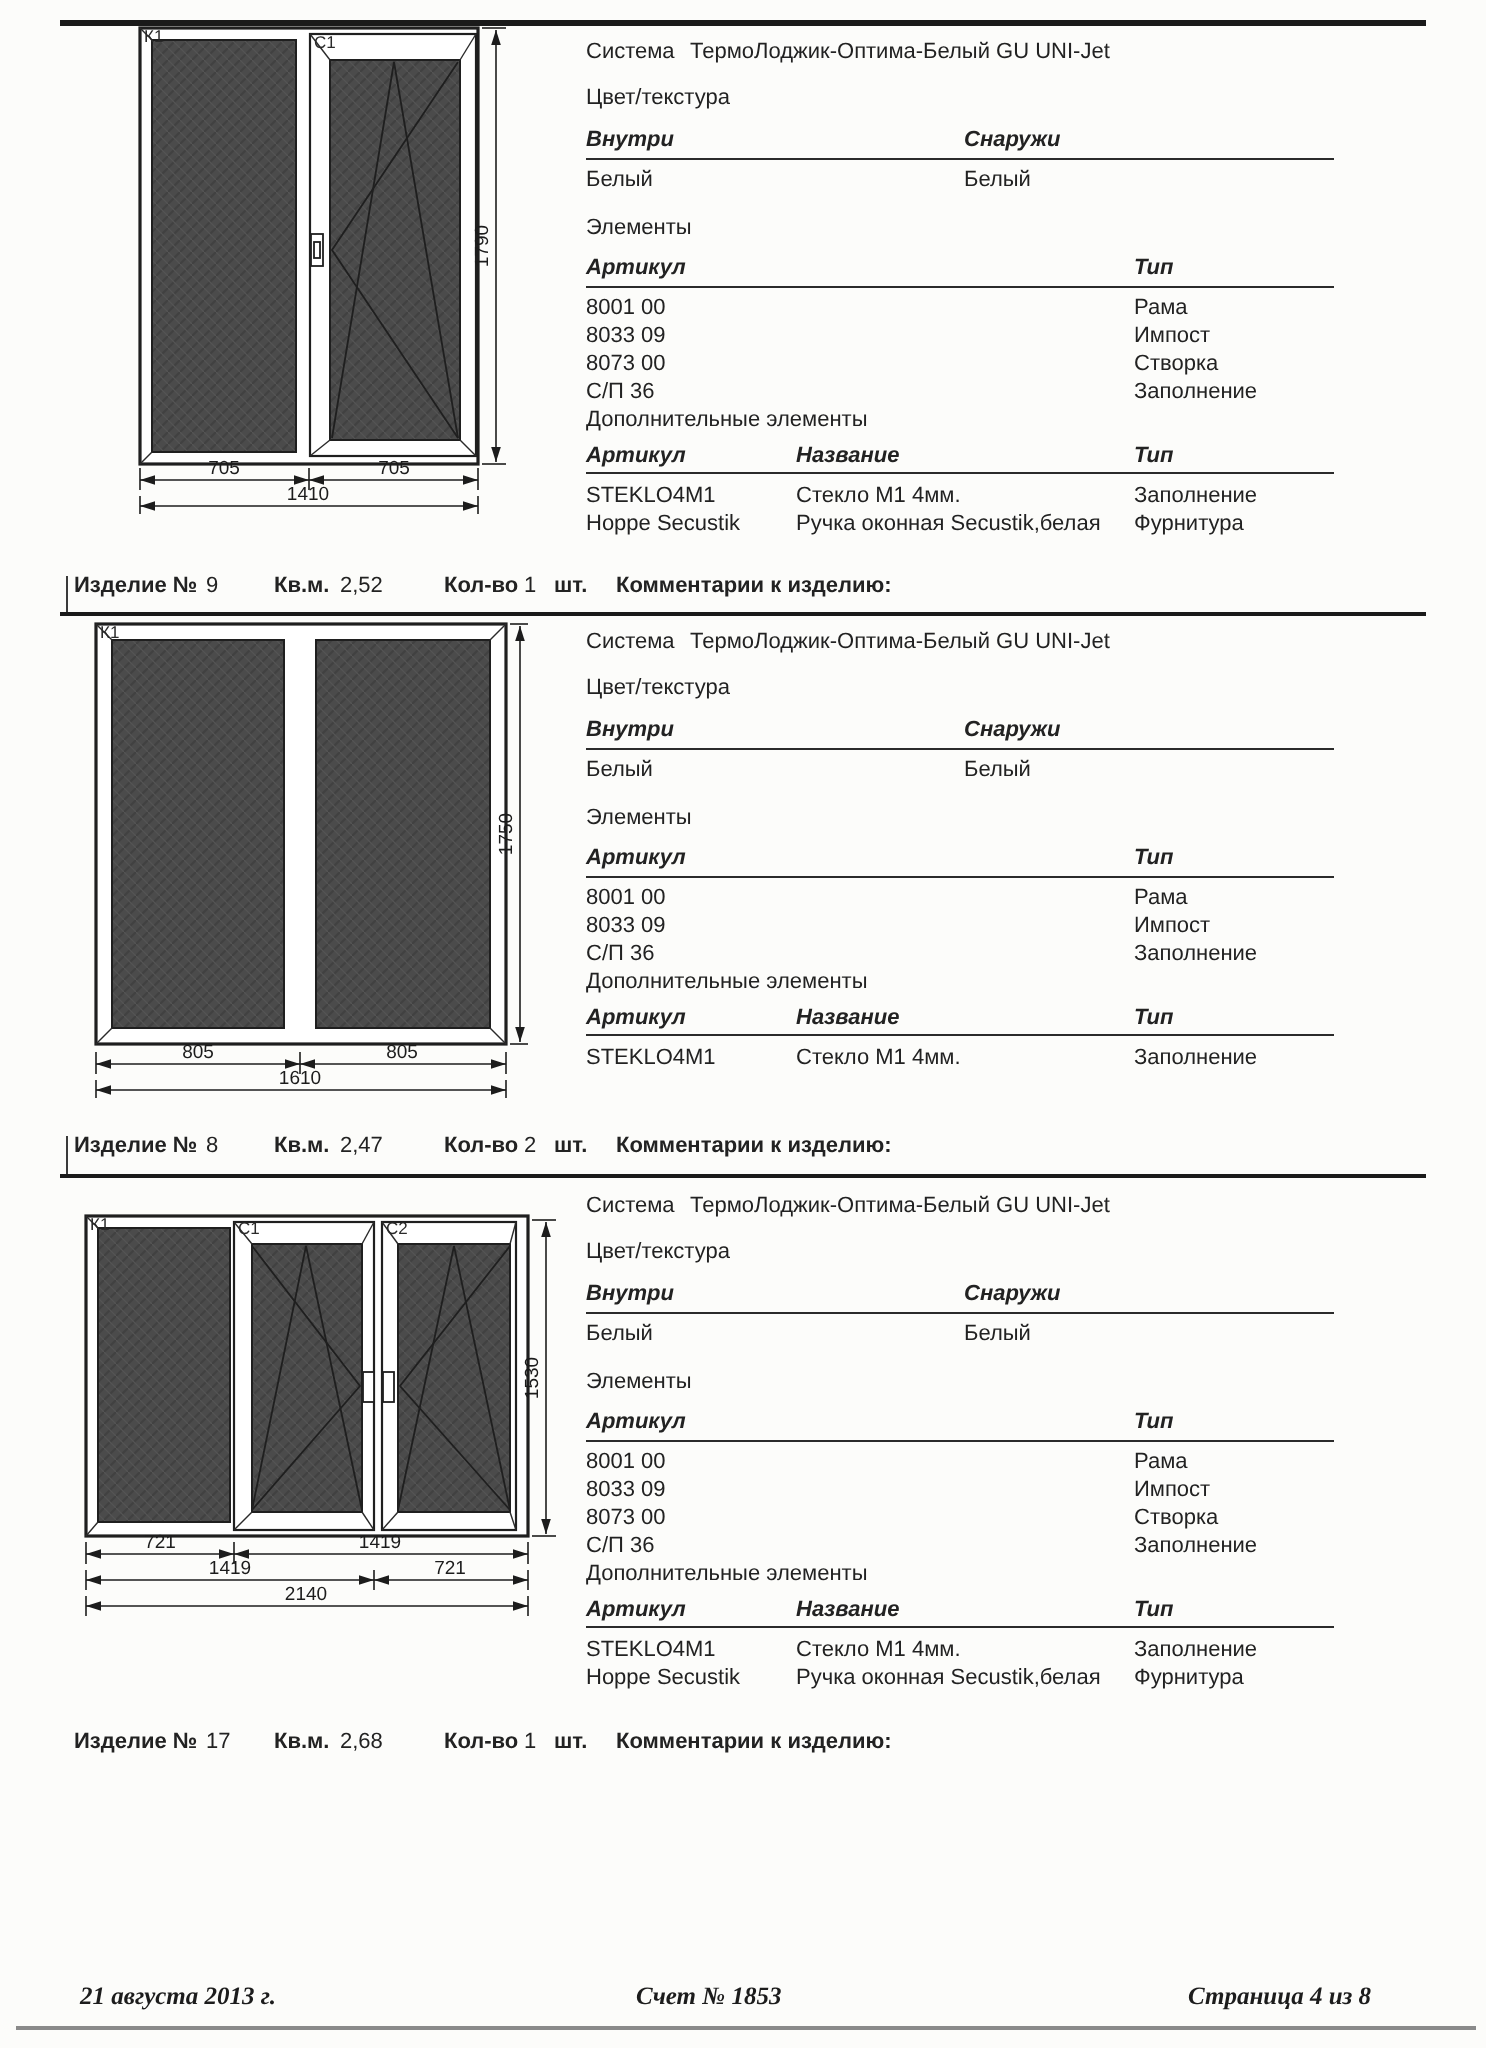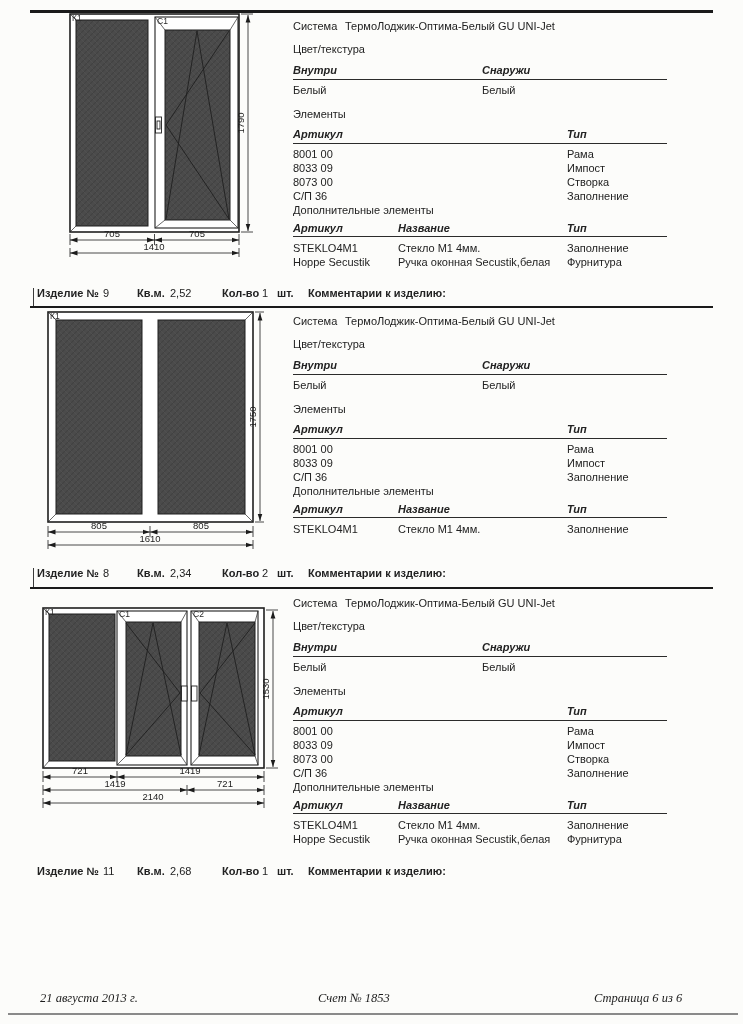--- a/index.html
+++ b/index.html
@@ -8,21 +8,21 @@
   .rule{position:absolute;background:#1a1a1a;}
   .tick{position:absolute;width:1px;background:#3a3a3a;}
   .spec{position:absolute;left:293px;width:424px;}
   .srow{position:absolute;left:0;width:100%;height:13px;line-height:13px;font-size:11px;white-space:nowrap;}
   .abs{position:absolute;top:0;}
   .b{font-weight:400;}
   .ib{font-weight:700;font-style:italic;}
   .uline{position:absolute;left:0;width:374px;height:1px;background:#2b2b2b;}
   .prod{position:absolute;left:33px;width:700px;height:18px;line-height:18px;font-size:11px;font-weight:700;white-space:nowrap;}
   .prod .val{font-weight:400;}
-  .ftr{position:absolute;font-family:"Liberation Serif","DejaVu Serif",serif;font-style:italic;font-weight:400;font-size:12.5px;color:#1c1c1c;}
+  .ftr{position:absolute;font-family:"Liberation Serif","DejaVu Serif",serif;font-style:italic;font-weight:700;font-size:12.5px;color:#1c1c1c;}
   svg{position:absolute;}
   svg text{font-family:"Liberation Sans","DejaVu Sans",sans-serif;font-size:9.5px;fill:#1c1c1c;}
   svg text.pl{font-size:8.5px;fill:#2a2a2a;}
   .fr{fill:#ffffff;stroke:#1f1f1f;stroke-width:1.6;}
   .sash{fill:#ffffff;stroke:#1f1f1f;stroke-width:1.1;}
   .gl{stroke:#1f1f1f;stroke-width:1;}
   .op{stroke:#1f1f1f;stroke-width:0.9;fill:none;}
   .mi{stroke:#2a2a2a;stroke-width:0.7;}
   .dl{stroke:#1c1c1c;stroke-width:0.8;}
   .hd{fill:#ffffff;stroke:#1f1f1f;stroke-width:0.9;}
@@ -197,21 +197,21 @@
       <span class="abs ib" style="left:274px">Тип</span>
     </div>
     <div class="uline" style="top:210px"></div>
     <div class="srow" style="top:216px"><span>STEKLO4M1</span><span class="abs" style="left:105px">Стекло М1 4мм.</span><span class="abs" style="left:274px">Заполнение</span></div>
   </div>
 
   <div class="prod" style="top:564px">
     <span class="abs" style="left:4px">Изделие №</span>
     <span class="abs val" style="left:70px">8</span>
     <span class="abs" style="left:104px">Кв.м.</span>
-    <span class="abs val" style="left:137px">2,34</span>
+    <span class="abs val" style="left:137px">2,47</span>
     <span class="abs" style="left:189px">Кол-во</span>
     <span class="abs val" style="left:229px">2</span>
     <span class="abs" style="left:244px">шт.</span>
     <span class="abs" style="left:275px">Комментарии к изделию:</span>
   </div>
   <div class="tick" style="left:33px;top:568px;height:19px;"></div>
   <div class="rule" style="left:30px;top:587px;width:683px;height:2px;"></div>
 
   <svg style="left:40px;top:598px" width="242" height="212" viewBox="0 0 242 212">
     <defs>
@@ -308,27 +308,27 @@
       <span class="abs ib" style="left:105px">Название</span>
       <span class="abs ib" style="left:274px">Тип</span>
     </div>
     <div class="uline" style="top:224px"></div>
     <div class="srow" style="top:230px"><span>STEKLO4M1</span><span class="abs" style="left:105px">Стекло М1 4мм.</span><span class="abs" style="left:274px">Заполнение</span></div>
     <div class="srow" style="top:244px"><span>Hoppe Secustik</span><span class="abs" style="left:105px">Ручка оконная Secustik,белая</span><span class="abs" style="left:274px">Фурнитура</span></div>
   </div>
 
   <div class="prod" style="top:862px">
     <span class="abs" style="left:4px">Изделие №</span>
-    <span class="abs val" style="left:70px">11</span>
+    <span class="abs val" style="left:70px">17</span>
     <span class="abs" style="left:104px">Кв.м.</span>
     <span class="abs val" style="left:137px">2,68</span>
     <span class="abs" style="left:189px">Кол-во</span>
     <span class="abs val" style="left:229px">1</span>
     <span class="abs" style="left:244px">шт.</span>
     <span class="abs" style="left:275px">Комментарии к изделию:</span>
   </div>
 
   <div class="ftr" style="left:40px;top:991px">21 августа 2013 г.</div>
   <div class="ftr" style="left:318px;top:991px">Счет № 1853</div>
-  <div class="ftr" style="left:594px;top:991px">Страница 6 из 6</div>
+  <div class="ftr" style="left:594px;top:991px">Страница 4 из 8</div>
   <div class="rule" style="left:8px;top:1013px;width:730px;height:2px;background:#8a8a8a;"></div>
 
 </div>
 
 </body></html>

